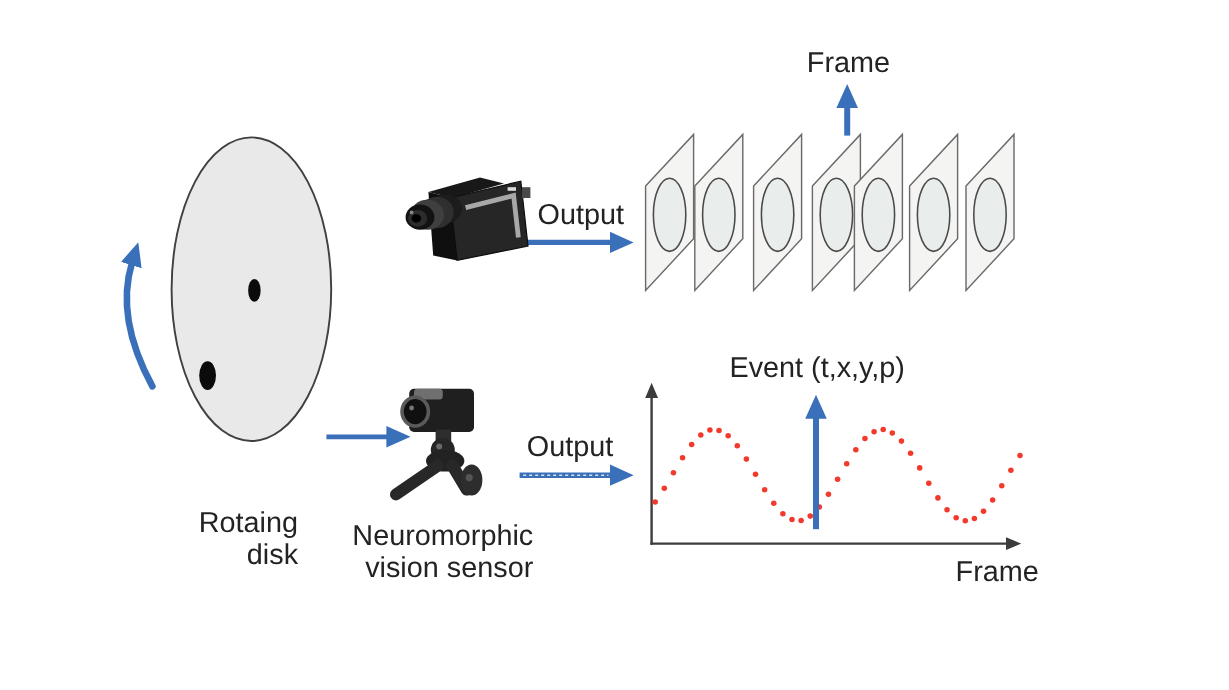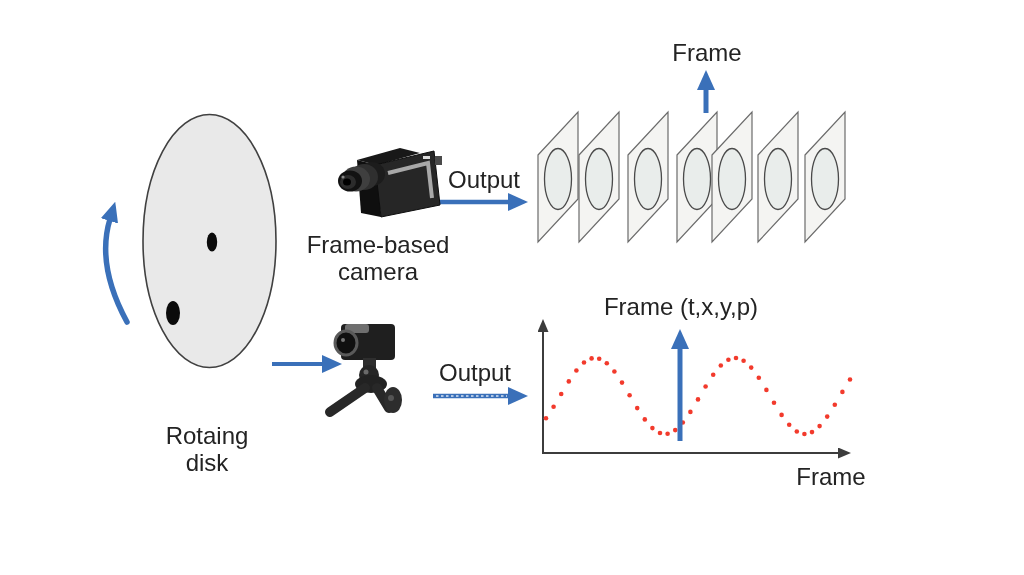--- a/index.html
+++ b/index.html
@@ -1,20 +1,20 @@
 <!DOCTYPE html>
 <html style="--background: #ffffff; --arrow-blue: #3a70b9; --dot-red: #f23a2c; --ink: #232323; --axis-color: #3c3c3c; --disk-fill: #e9e9e9; --disk-stroke: #404040; --frame-fill: #f4f4f2; --frame-stroke: #6b6b6b; --frame-ellipse-fill: #e9edeb; --frame-ellipse-stroke: #4a4a4a;"><head>
 <meta charset="utf-8">
 <style>
   html,body{margin:0;padding:0}
   body{width:1024px;height:575px;overflow:hidden;background:#fff}
   #canvas{position:relative;width:1024px;height:575px;background:var(--background,#fff);
           font-family:"Liberation Sans",sans-serif}
   #diagram-svg{position:absolute;left:0;top:0}
-  .label{position:absolute;transform:translateX(-50%);text-align:center;color:var(--ink,#232323);
+  .label{position:absolute;transform:translateX(-50%);text-align:right;color:var(--ink,#232323);
          font-size:24px;line-height:27px;white-space:nowrap}
   .blue-stroke{stroke:var(--arrow-blue,#3a70b9);fill:none}
   .axis{stroke:var(--axis-color,#3c3c3c);stroke-width:2;fill:none}
   .frame-card{fill:var(--frame-fill,#f4f4f2);stroke:var(--frame-stroke,#6b6b6b);stroke-width:1.2}
   .frame-ellipse{fill:var(--frame-ellipse-fill,#e9edeb);stroke:var(--frame-ellipse-stroke,#4a4a4a);stroke-width:1.3}
   .wave-dot{fill:var(--dot-red,#f23a2c)}
 </style>
 </head>
 <body>
 
@@ -140,30 +140,28 @@
       </g>
 
     <line class="blue-stroke" x1="680" y1="441" x2="680" y2="347" stroke-width="5" marker-end="url(#mBlue)"></line>
   </svg>
 
   <div class="label" style="left:207px;top:422px">
     <div>Rotaing</div>
     <div>disk</div>
   </div>
 
-  <div class="label" style="left:378px;top:231px">
-    <div>Frame-based</div>
-    <div>camera</div>
-  </div>
 
   <div class="label" style="left:369px;top:433px">
+    <div>Neuromorphic</div>
+    <div>vision sensor</div>
   </div>
 
   <div class="label" style="left:484px;top:166px">Output</div>
 
   <div class="label" style="left:475px;top:359px">Output</div>
 
   <div class="label" style="left:707px;top:39px">Frame</div>
 
-  <div class="label" style="left:681px;top:293px">Frame (t,x,y,p)</div>
+  <div class="label" style="left:681px;top:293px">Event (t,x,y,p)</div>
 
   <div class="label" style="left:831px;top:463px">Frame</div>
 </div>
 
 </body></html>

